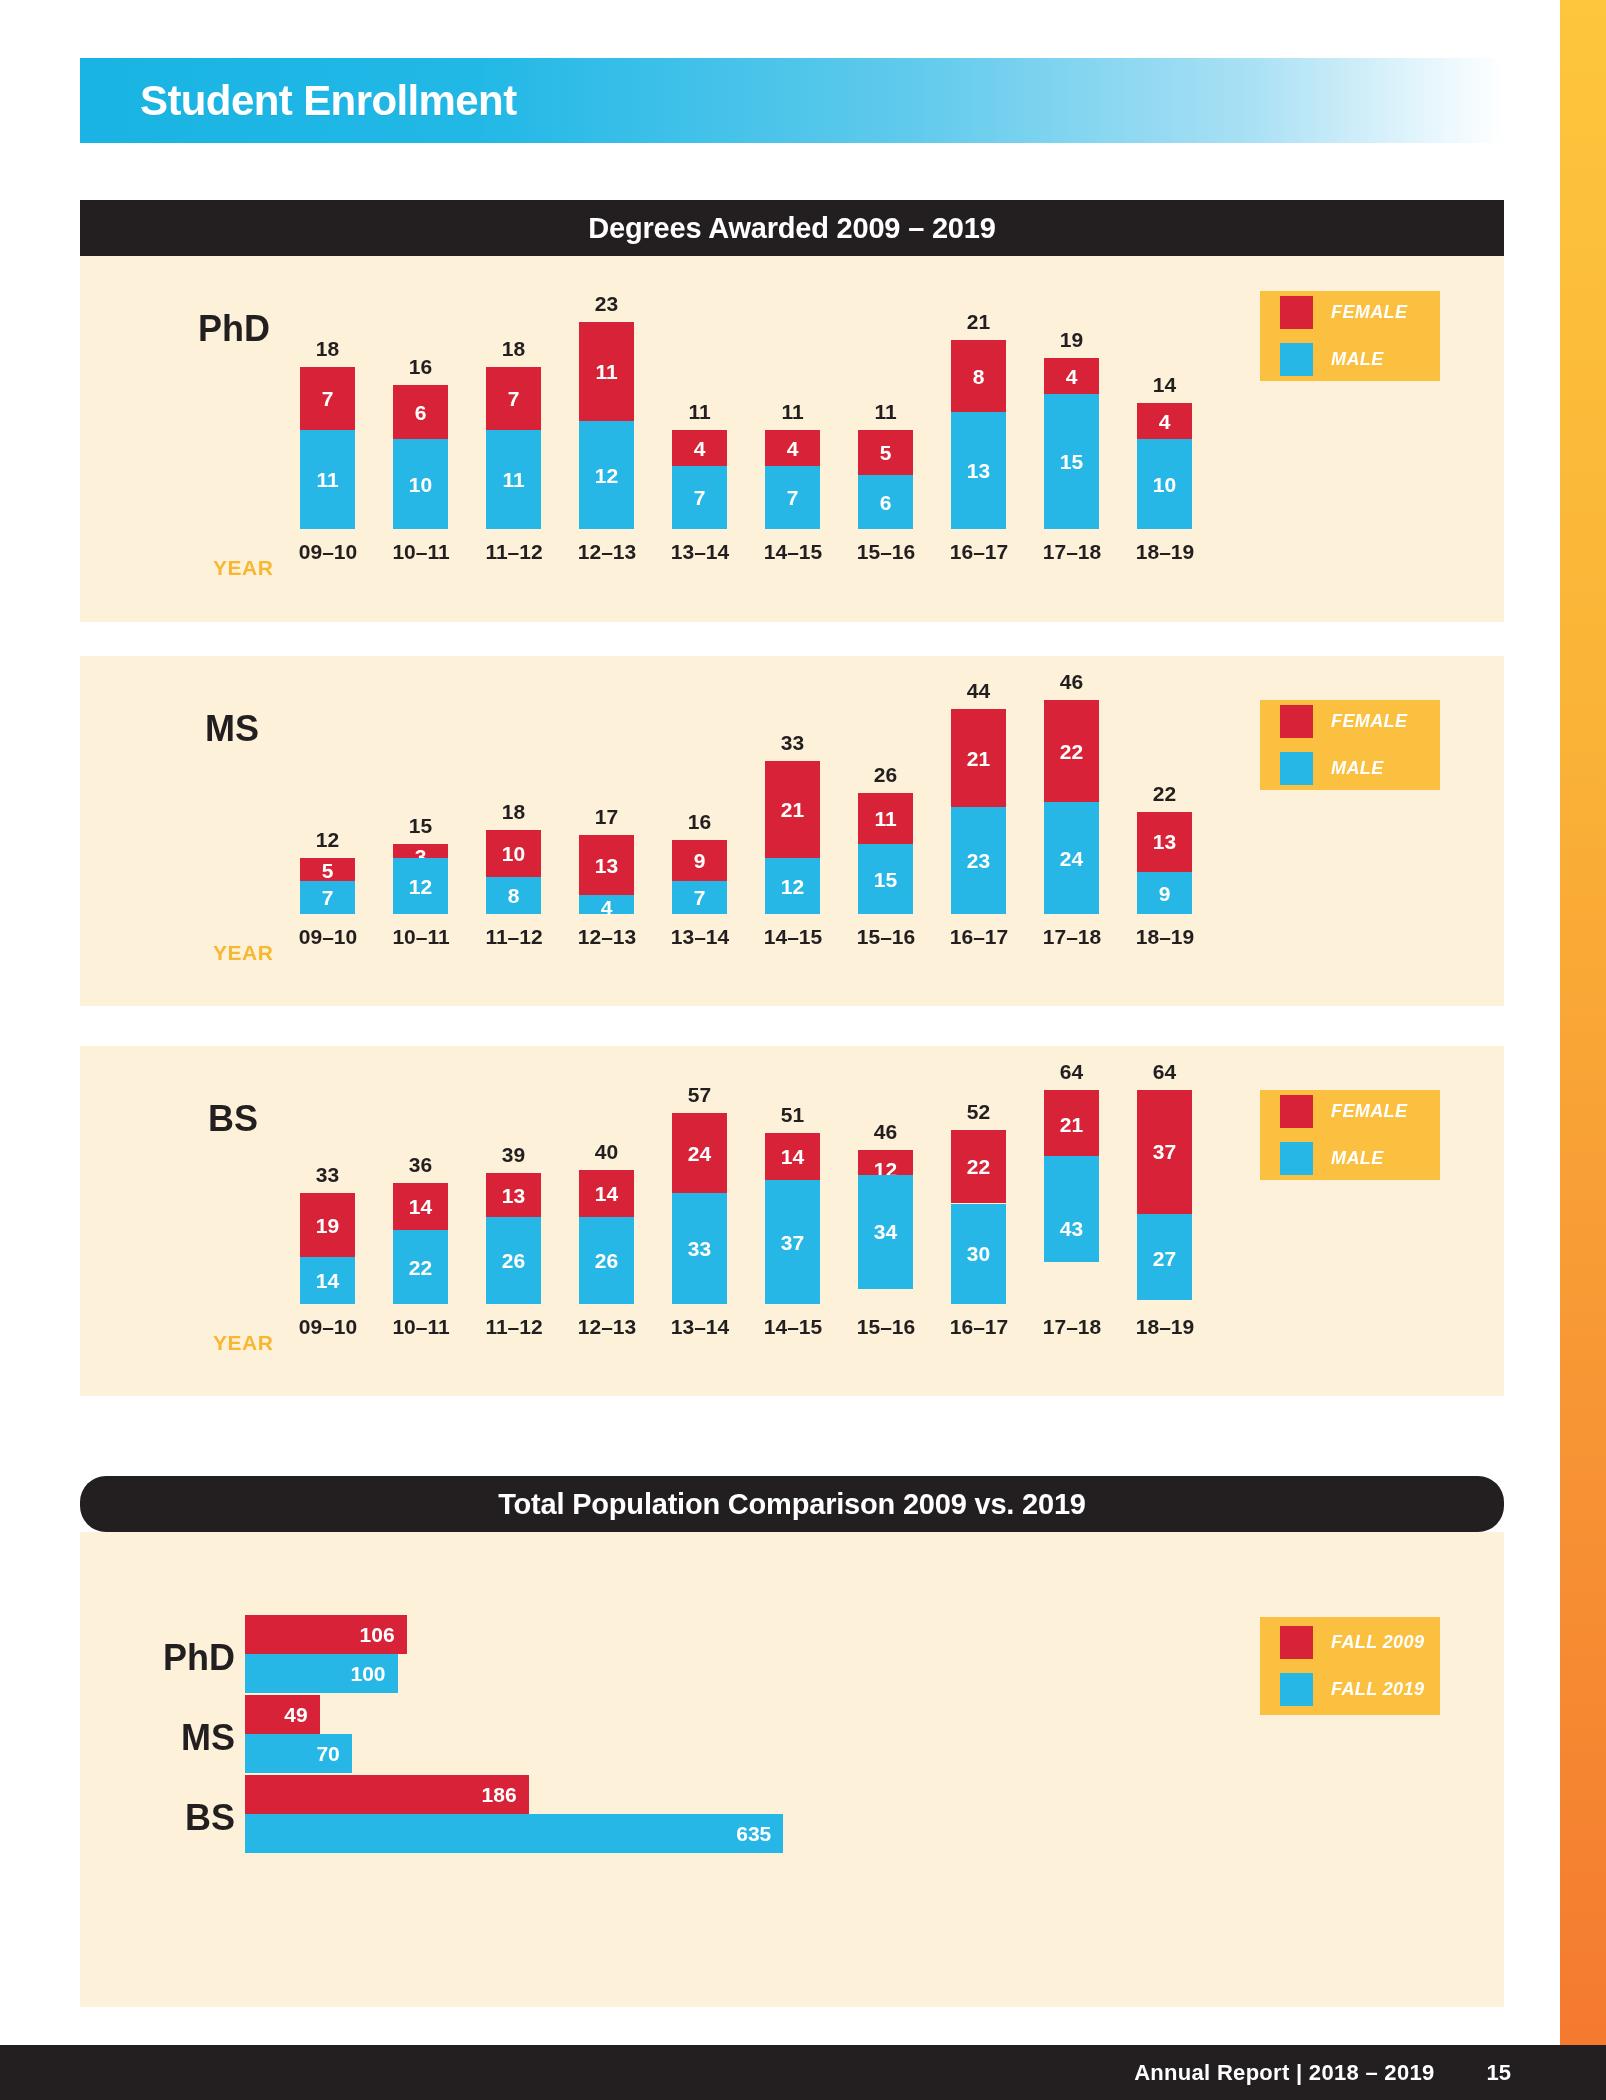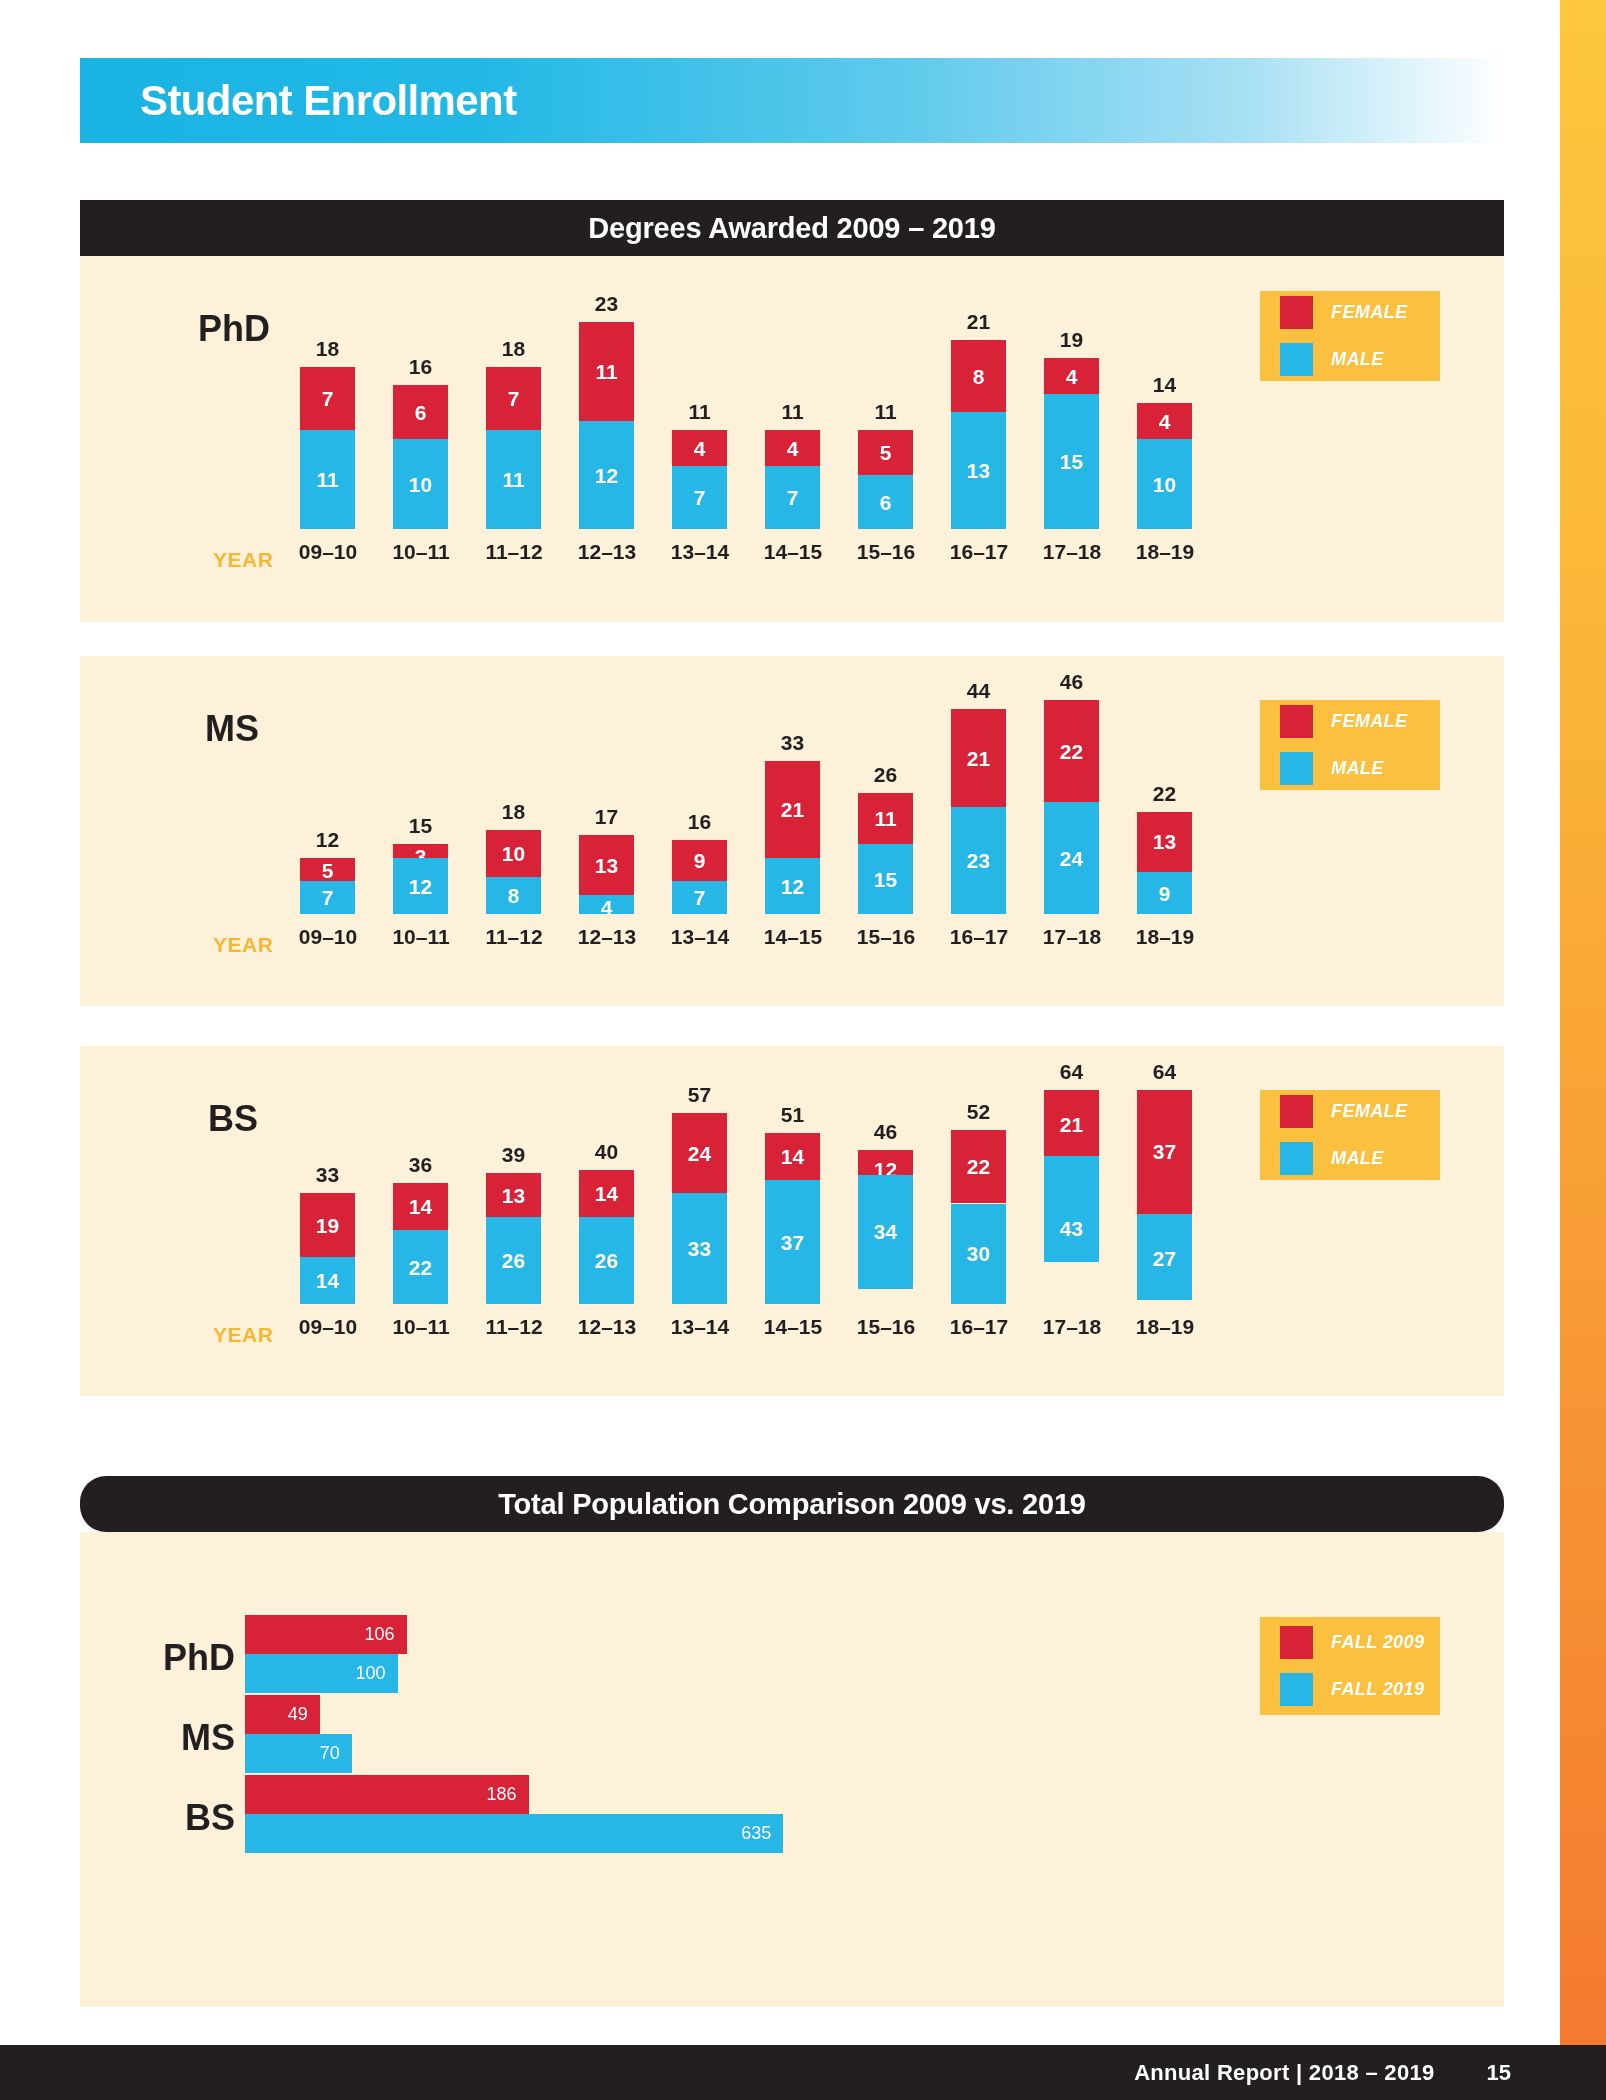--- a/index.html
+++ b/index.html
@@ -56,21 +56,21 @@
   .seg{ position:absolute; left:0; width:55px; }
   .seg.f{ background:#d82238; }
   .seg.m{ background:#27b7e6; }
   .seg span{
     display:block; width:100%; text-align:center; color:#fff;
     font-size:21px; font-weight:bold; line-height:1;
   }
 
   
   .year-word{
-    position:absolute; color:#f7b733; font-size:21px; font-weight:bold; letter-spacing:.5px;
+    position:absolute; color:#f7b733; font-size:21px; font-weight:bold; letter-spacing:.5px;margin-top:8px;
   }
   .year-tick{
     position:absolute; width:74px; text-align:center;
     font-size:21px; font-weight:bold; color:#231f20;
   }
 
   
   .legend{
     position:absolute; background:#fbc040;
     display:flex; flex-direction:column; justify-content:center;
@@ -81,21 +81,21 @@
   .swatch.f{ background:#d82238; }
   .swatch.m{ background:#27b7e6; }
   .legend-row .lbl{ color:#fff; font-size:18px; font-weight:bold; letter-spacing:.4px; }
   .hlabel{
     position:absolute; font-size:36px; font-weight:bold; color:#231f20;
     text-align:right; width:170px;
   }
   .hbar{ position:absolute; height:39px; display:flex; align-items:center; justify-content:flex-end; }
   .hbar.f{ background:#d82238; }
   .hbar.m{ background:#27b7e6; }
-  .hbar span{ color:#fff; font-size:18px; font-weight:normal; padding-right:12px; }
+  .hbar span{ color:#fff; font-size:21px; font-weight:bold; padding-right:12px; }
 
   
   .footer{
     position:absolute; left:0; bottom:0; width:1606px; height:55px;
     background:#231f20; display:flex; align-items:center; justify-content:flex-end;
   }
   .footer .txt{ color:#fff; font-size:22px; font-weight:bold; letter-spacing:.3px; }
   .footer .pg{ color:#fff; font-size:22px; font-weight:bold; margin:0 95px 0 52px; }
 </style>
 </head>

